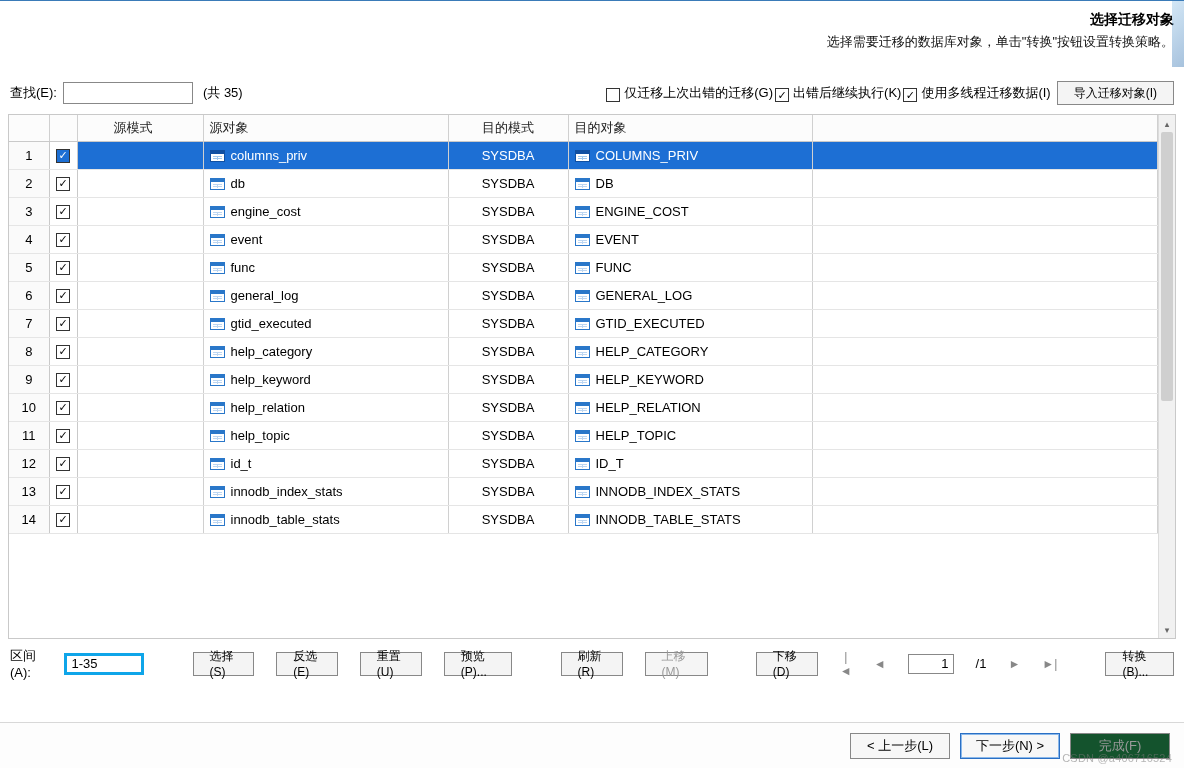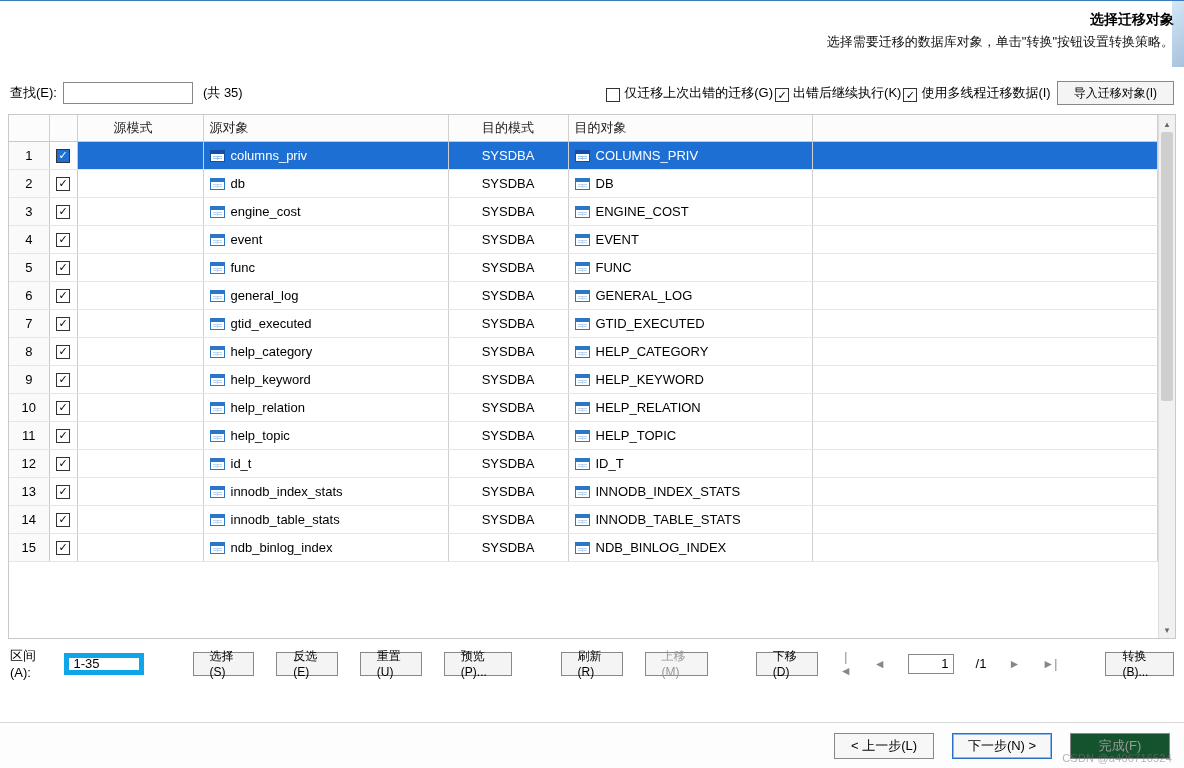--- a/index.html
+++ b/index.html
@@ -115,36 +115,36 @@
   .sc-track { flex:1; position:relative; }
   .sc-thumb { position:absolute; left:2px; right:2px; top:0; height:55%;
               background:#cfcfcf; border-radius:2px;}
 
   
   .controls-row {
     display:flex; align-items:center; padding:8px 10px 0 10px; gap:22px;
   }
   .controls-row .btn { margin-left:0; }
   .range-input {
-    width:80px; height:22px; border:5px solid #0ea5e9; padding:1px 4px;
+    width:80px; height:22px; border:3px solid #0ea5e9; padding:1px 4px;
     font-family:inherit; font-size:13px;
   }
   .page-input {
     width:46px; height:20px; border:1px solid #888; text-align:right;
     padding:1px 4px; font-family:inherit; font-size:13px;
   }
   .pager-icon {
     width:16px; text-align:center; color:#888; font-size:12px; user-select:none;
   }
 
   
   .wizard-bar {
     position:absolute; left:0; right:0; bottom:0; height:46px;
     border-top:1px solid #d8d8d8; display:flex; align-items:center;
-    justify-content:flex-end; padding-right:14px; gap:18px;
+    justify-content:flex-end; padding-right:14px; gap:10px;
     background:#fdfdfd;
   }
   .wbtn {
     min-width:100px; height:26px; border:1px solid #888; background:#f7f7f7;
     display:inline-flex; align-items:center; justify-content:center;
     font-family:inherit; font-size:13px;
   }
   .wbtn.primary { border-color:#2a6fc4; box-shadow:inset 0 0 0 1px #8ab8ea;}
   .wbtn.disabled { color:#9a9a9a; background:#14532d;}
   .watermark {
@@ -327,29 +327,20 @@
           </tr>
           <tr>
             <td class="num-cell">14</td>
             <td class="chk-cell"><span class="chk-box checked"></span></td>
             <td></td>
             <td><span class="table-icon"></span>innodb_table_stats</td>
             <td class="center">SYSDBA</td>
             <td><span class="table-icon"></span>INNODB_TABLE_STATS</td>
             <td></td>
           </tr>
-          <tr>
-            <td class="num-cell">15</td>
-            <td class="chk-cell"><span class="chk-box checked"></span></td>
-            <td></td>
-            <td><span class="table-icon"></span>ndb_binlog_index</td>
-            <td class="center">SYSDBA</td>
-            <td><span class="table-icon"></span>NDB_BINLOG_INDEX</td>
-            <td></td>
-          </tr>
         </tbody>
     </table>
   </div>
   <div class="vscroll">
     <div class="sc-btn">▴</div>
     <div class="sc-track">
       <div class="sc-thumb"></div>
     </div>
     <div class="sc-btn">▾</div>
   </div>

